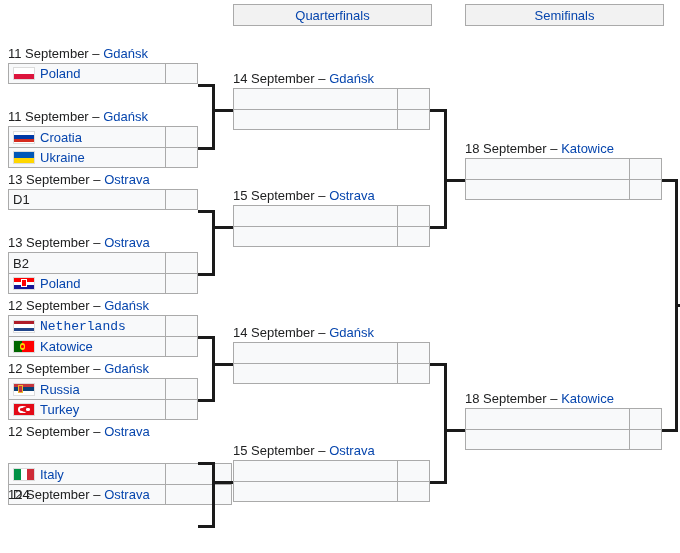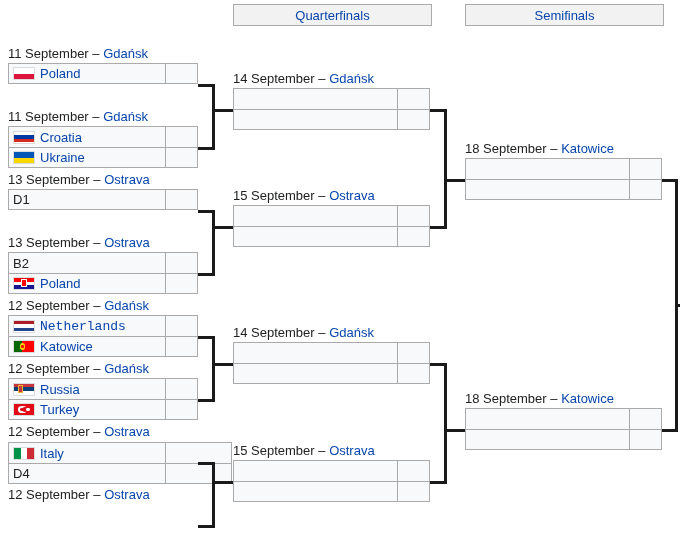--- a/index.html
+++ b/index.html
@@ -181,21 +181,21 @@
             <i style="left: 22%; top: 22%; width: 42%; height: 56%; border: 2px solid rgb(255, 255, 255); border-radius: 50%; box-sizing: border-box;"></i>
             <i style="left: 40%; top: 26%; width: 34%; height: 48%; background: rgb(227, 10, 23); border-radius: 50%;"></i>
             <i style="left: 62%; top: 40%; width: 16%; height: 22%; background: rgb(255, 255, 255); border-radius: 50%;"></i>
           </span>
           <span class="tname">Turkey</span>
         </div>
         <div class="score"></div>
       </div>
     </div>
     <div class="when" style="left: 8px; top: 424px;"><span>12 September – </span><span class="venue">Ostrava</span></div>
-    <div class="match" style="left: 8px; top: 442px; width: 224px;">
+    <div class="match" style="left: 8px; top: 463px; width: 224px;">
       <div class="row">
         <div class="team" style="flex: 0 0 157px;">
           <span class="flag">
             <i style="top: 0px; height: 100%; left: 0%; width: 34%; background: rgb(0, 146, 70);"></i>
             <i style="top: 0px; height: 100%; left: 33%; width: 34%; background: rgb(255, 255, 255);"></i>
             <i style="top: 0px; height: 100%; left: 66%; width: 34%; background: rgb(206, 43, 55);"></i>
           </span>
           <span class="tname">Italy</span>
         </div>
         <div class="score"></div>

